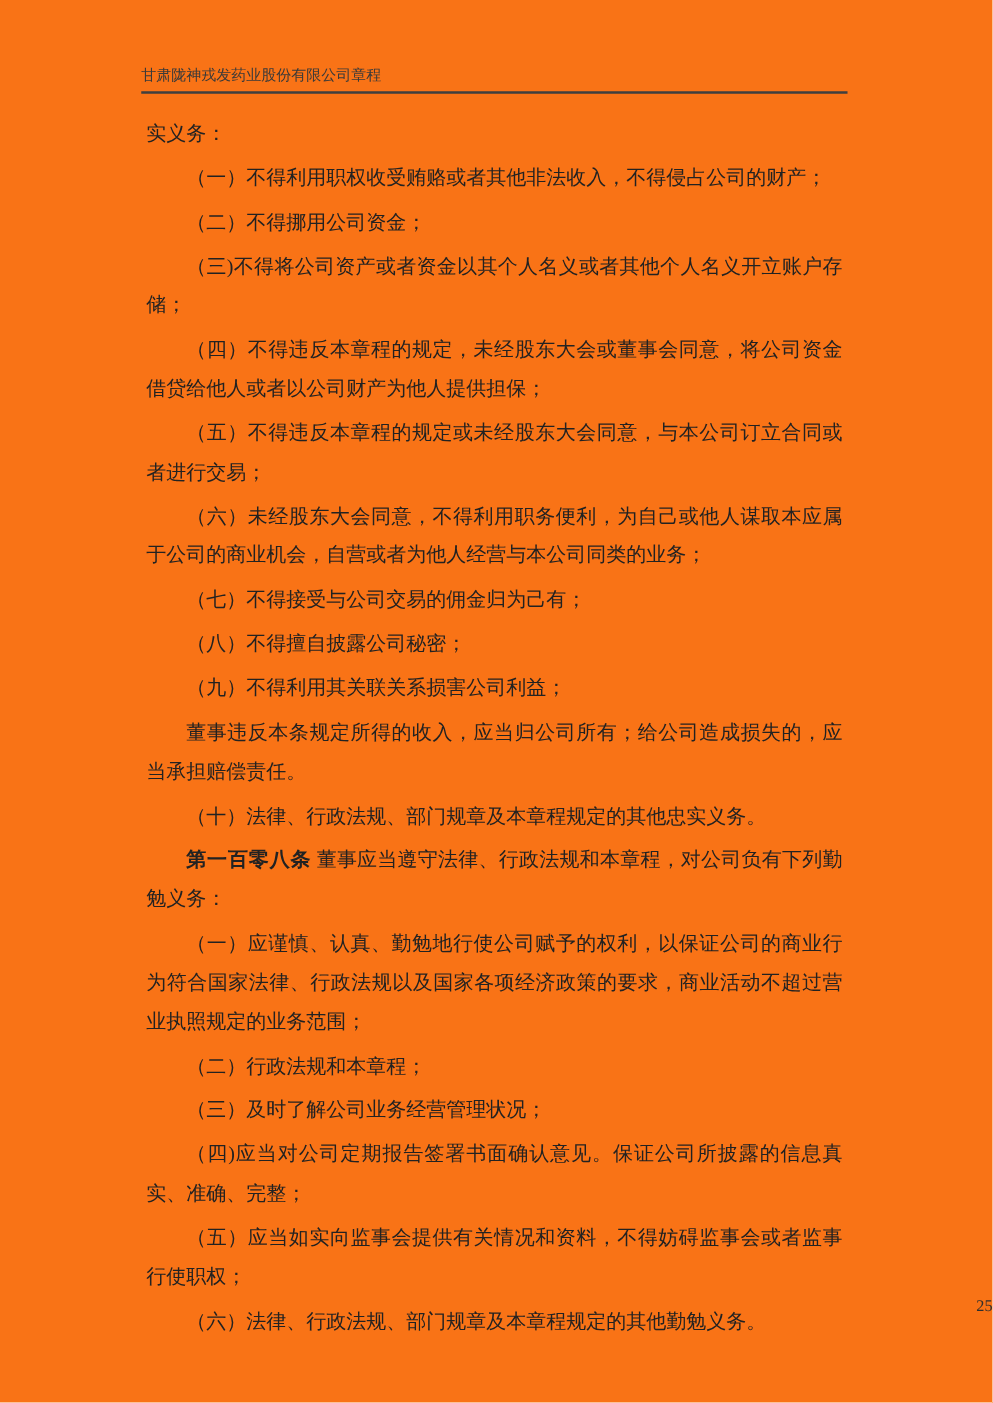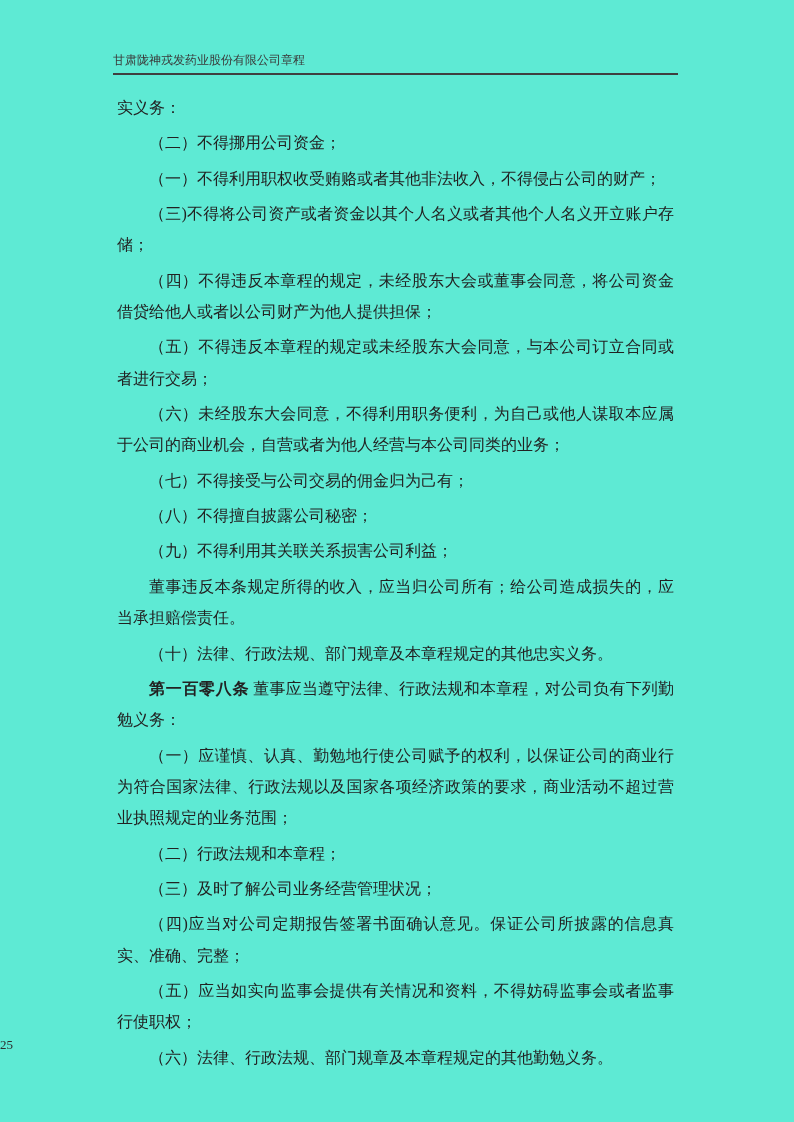--- a/index.html
+++ b/index.html
@@ -4,21 +4,21 @@
 <style>
   html, body {
     margin: 0;
     padding: 0;
     background: #ffffff;
   }
   .page {
     position: relative;
     width: 794px;
     height: 1122px;
-    background: #5eead4;
+    background: #f97316;
     overflow: hidden;
     font-family: "Liberation Serif", "DejaVu Serif", serif;
     color: #262626;
   }
   .page-header {
     position: absolute;
     left: 113px;
     top: 52px;
     width: 565px;
     font-size: 12px;
@@ -47,39 +47,39 @@
   }
   .article-no {
     font-weight: bold;
     letter-spacing: 0.5px;
   }
   .page-footer {
     position: absolute;
     left: 0;
     top: 1037px;
     width: 794px;
-    text-align: left;
+    text-align: right;
     font-size: 13px;
     color: #2e2e2e;
   }
 </style>
 </head>
 <body>
 
 <div class="page">
 
   <div class="page-header">
     <span>甘肃陇神戎发药业股份有限公司章程</span>
   </div>
 
   <div class="doc-body">
     <p>实义务：</p>
 
+    <p class="indent">（一）不得利用职权收受贿赂或者其他非法收入，不得侵占公司的财产；</p>
     <p class="indent">（二）不得挪用公司资金；</p>
-    <p class="indent">（一）不得利用职权收受贿赂或者其他非法收入，不得侵占公司的财产；</p>
     <p class="indent">（三)不得将公司资产或者资金以其个人名义或者其他个人名义开立账户存储；</p>
     <p class="indent">（四）不得违反本章程的规定，未经股东大会或董事会同意，将公司资金借贷给他人或者以公司财产为他人提供担保；</p>
     <p class="indent">（五）不得违反本章程的规定或未经股东大会同意，与本公司订立合同或者进行交易；</p>
     <p class="indent">（六）未经股东大会同意，不得利用职务便利，为自己或他人谋取本应属于公司的商业机会，自营或者为他人经营与本公司同类的业务；</p>
     <p class="indent">（七）不得接受与公司交易的佣金归为己有；</p>
     <p class="indent">（八）不得擅自披露公司秘密；</p>
     <p class="indent">（九）不得利用其关联关系损害公司利益；</p>
     <p class="indent">董事违反本条规定所得的收入，应当归公司所有；给公司造成损失的，应当承担赔偿责任。</p>
 
     <p class="indent">（十）法律、行政法规、部门规章及本章程规定的其他忠实义务。</p>

